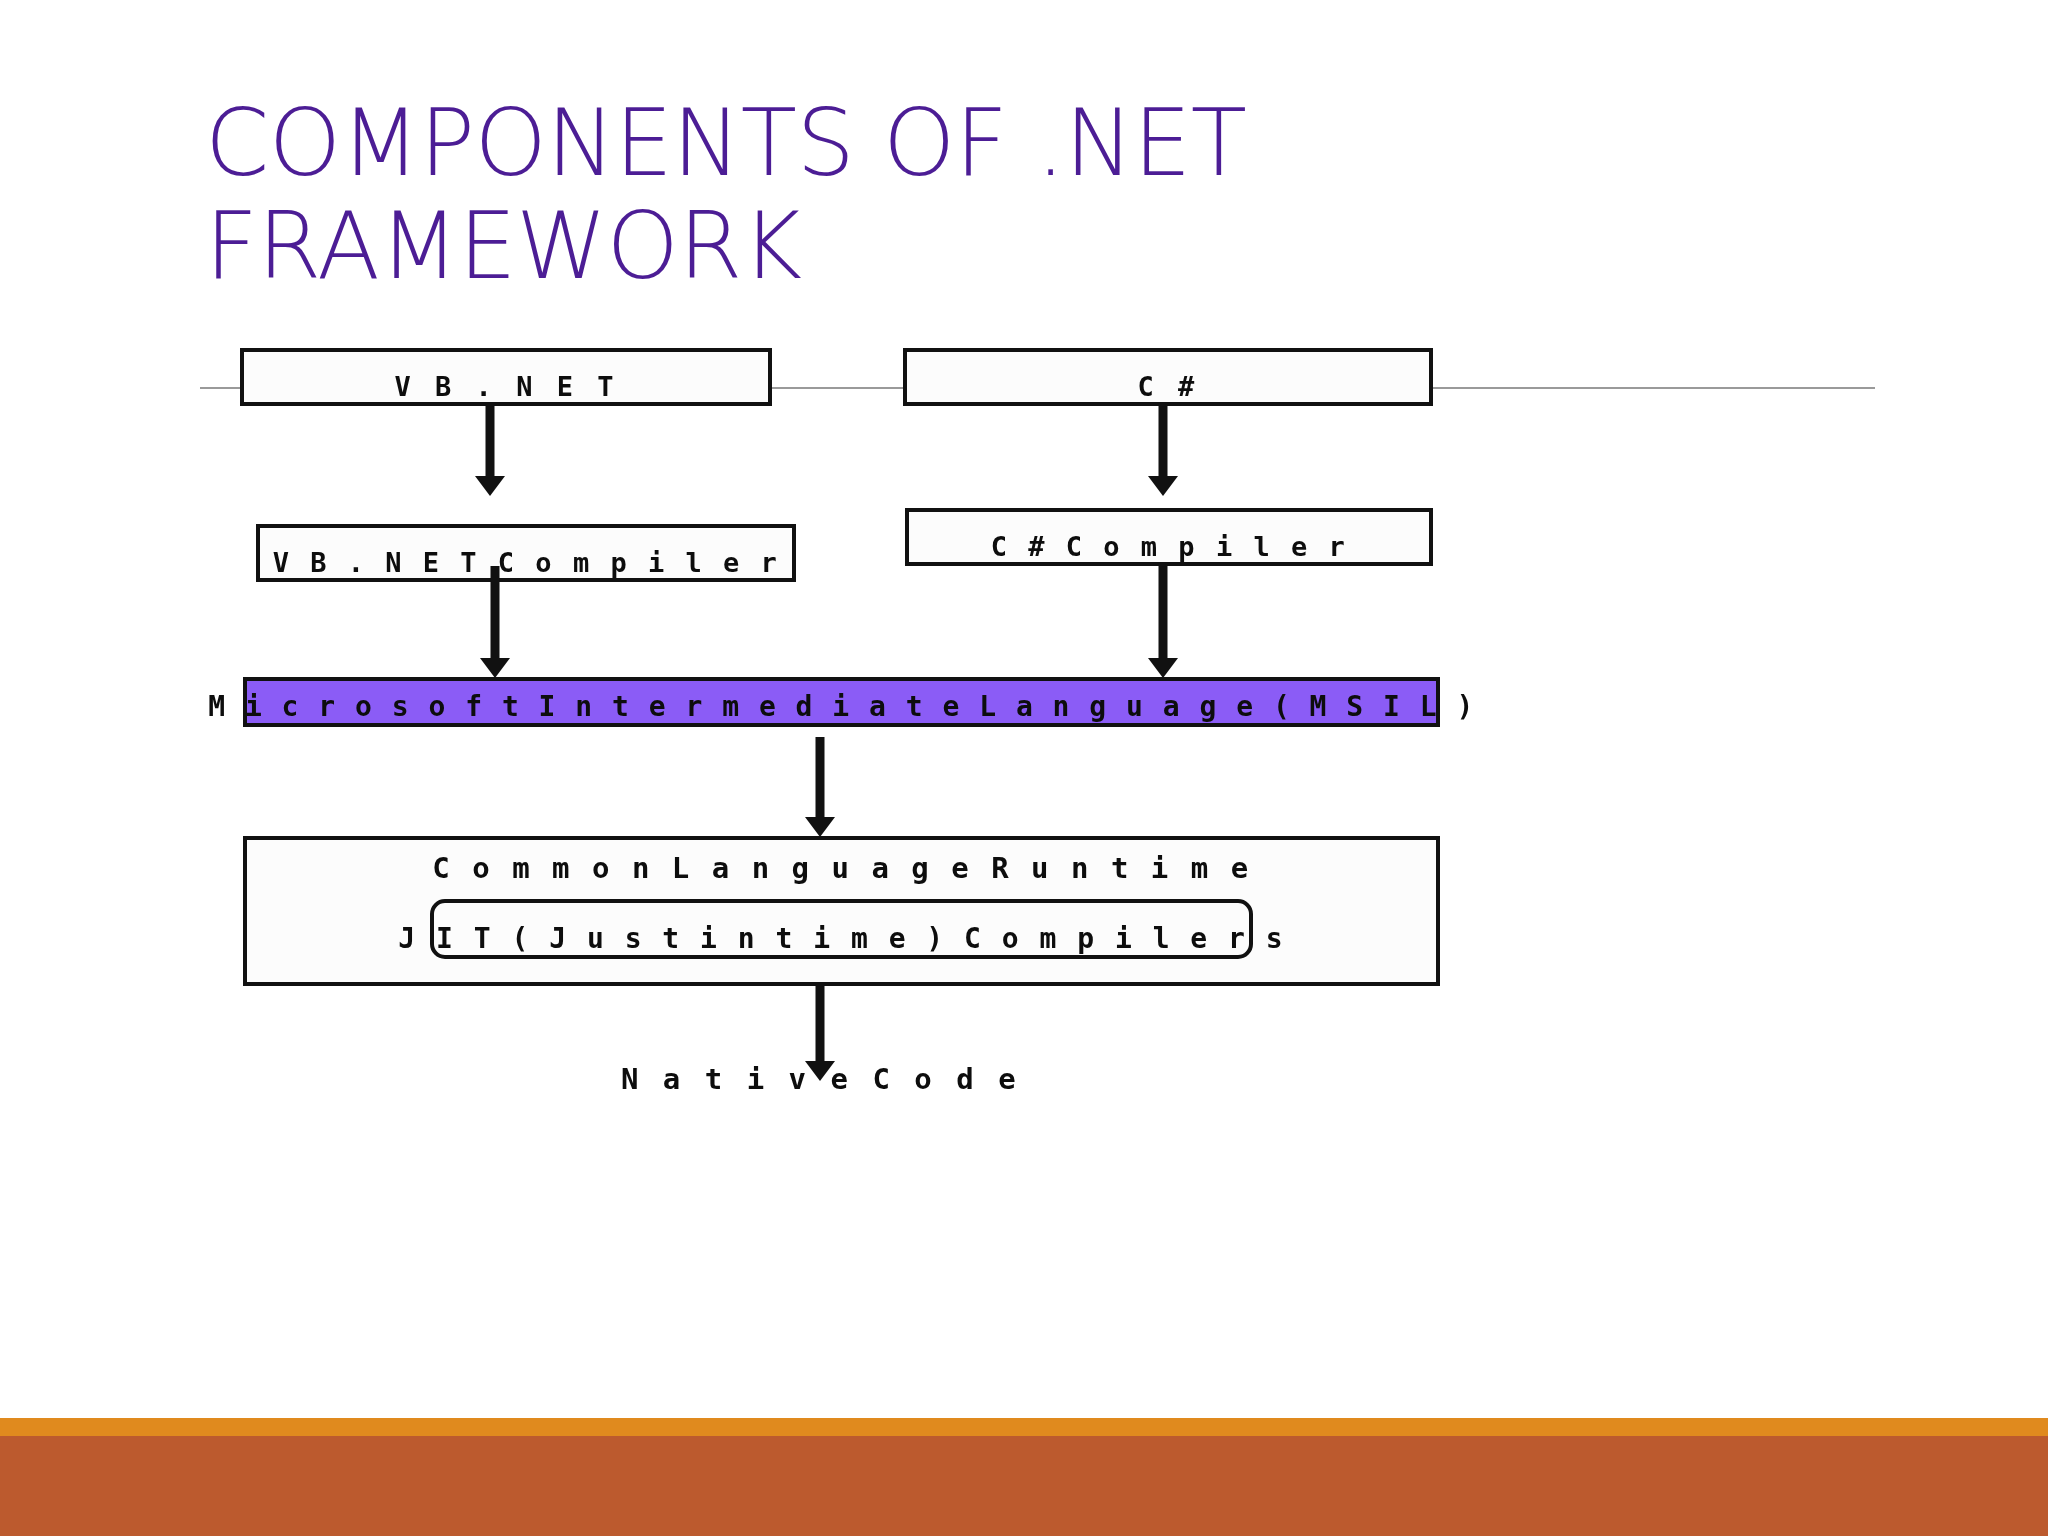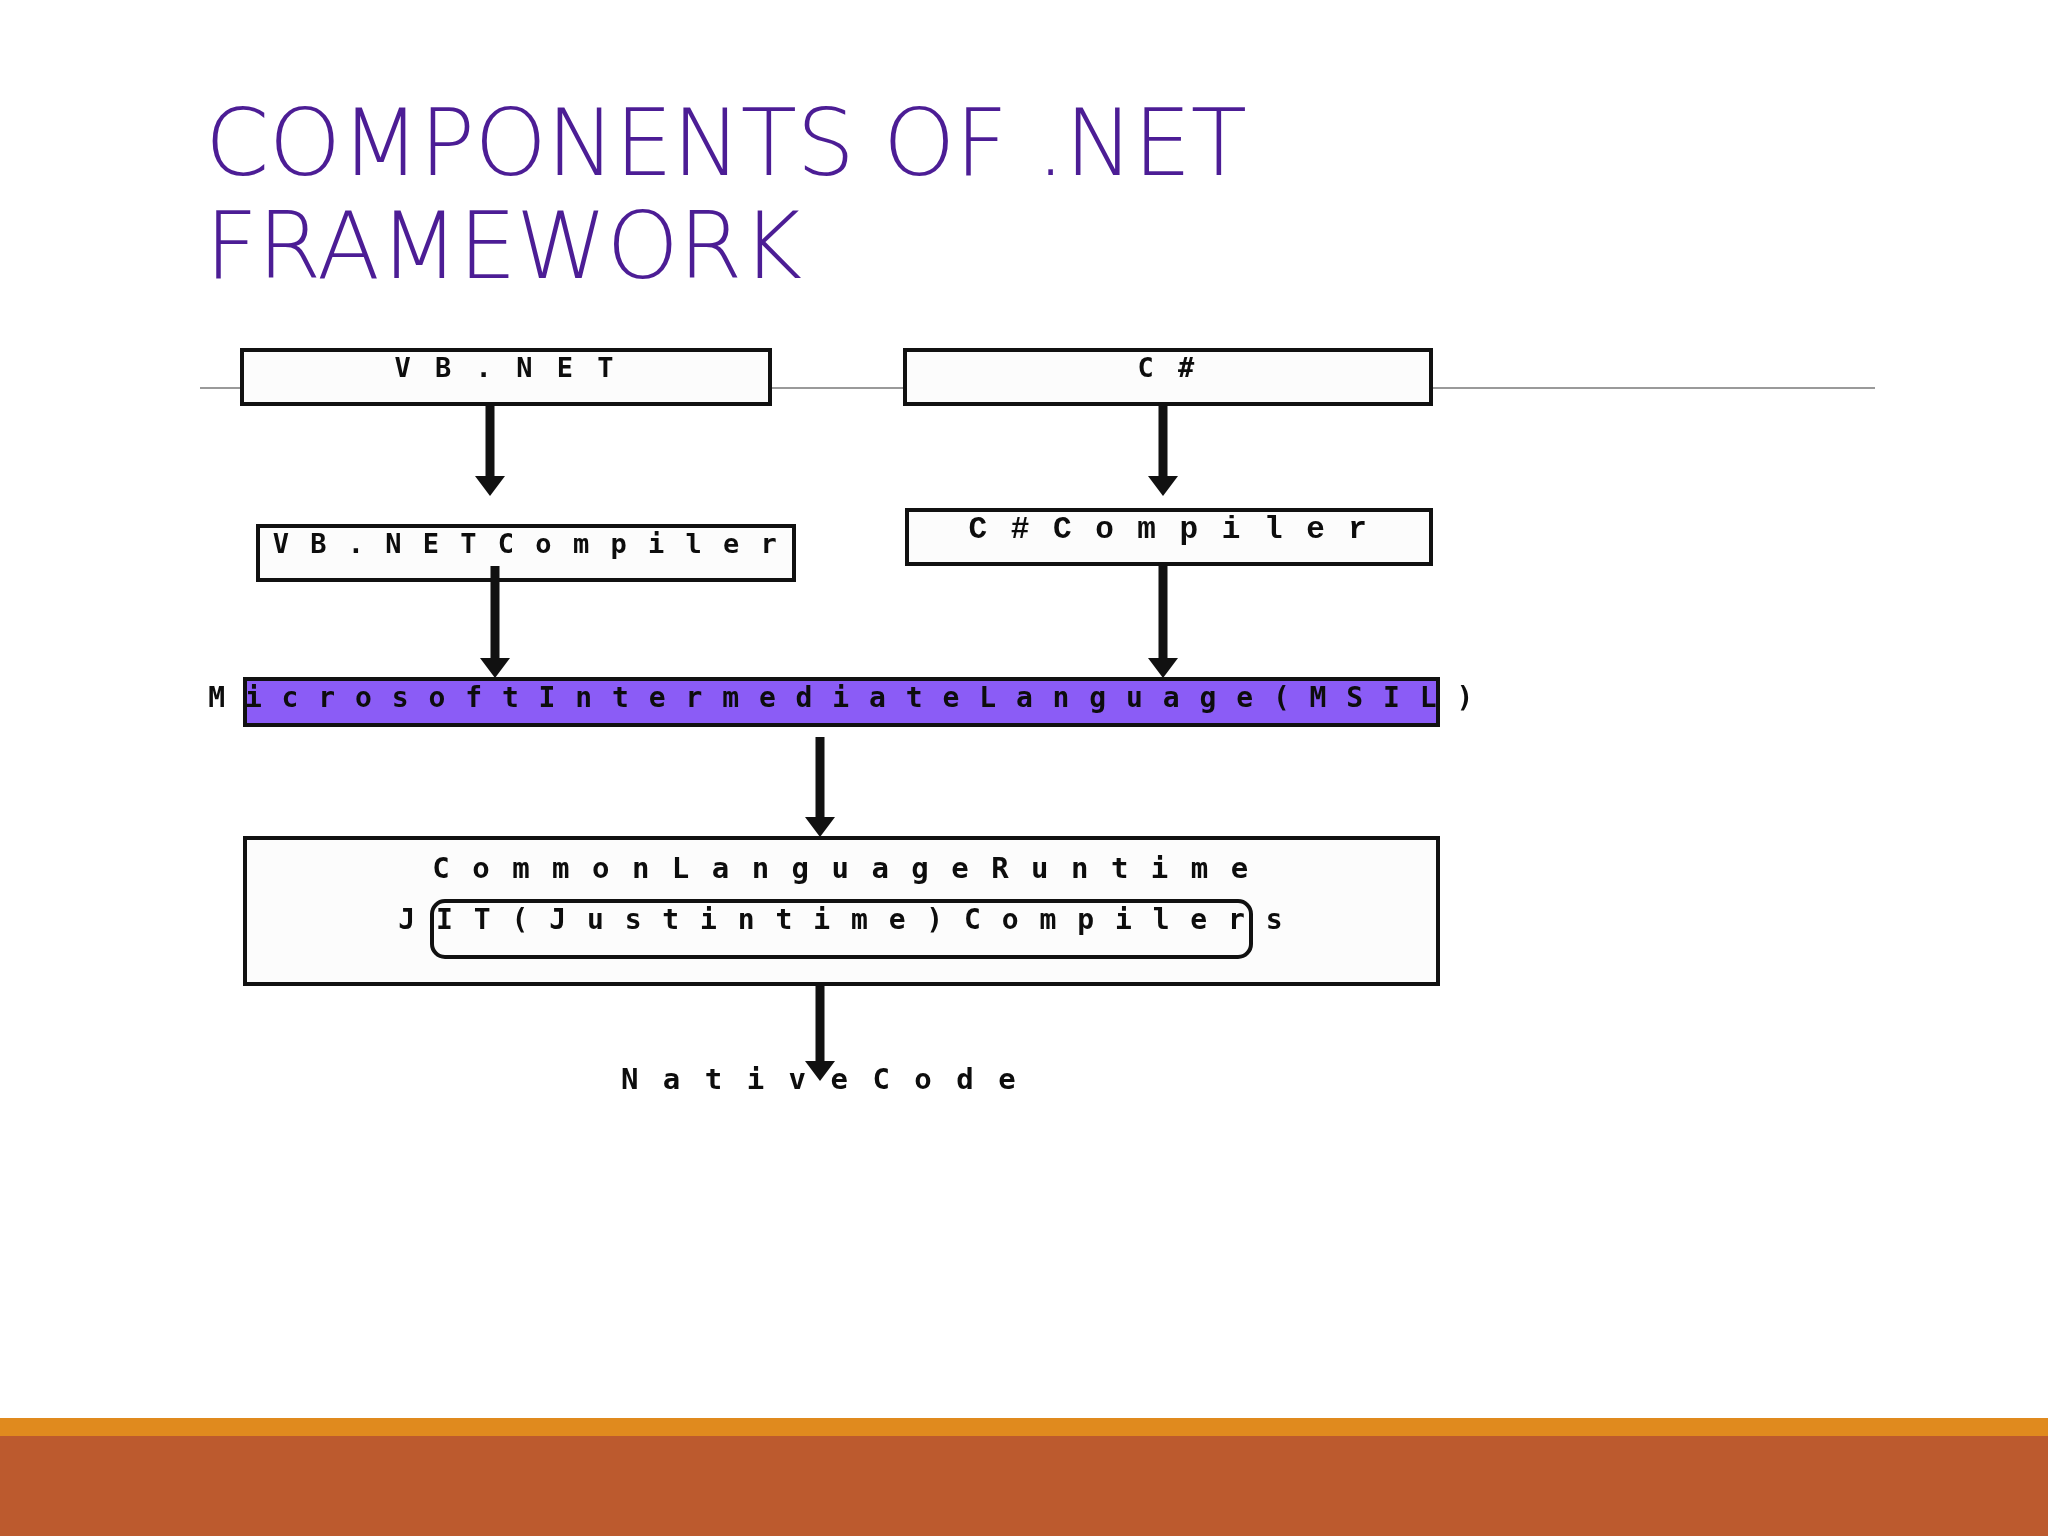--- a/index.html
+++ b/index.html
@@ -59,21 +59,21 @@
     pointer-events: none;
   }
   .diagram > * { pointer-events: auto; }
 
   .dbox {
     position: absolute;
     box-sizing: border-box;
     border: 4px solid #1a1a1a;
     background: #fcfcfc;
     display: flex;
-    align-items: flex-start;
+    align-items: flex-end;
     justify-content: center;
   }
   .dbox.inner {
     border-width: 4px;
     border-radius: 15px;
   }
 
   .dlabel {
     font-family: "DejaVu Sans Mono", "Liberation Mono", monospace;
     font-weight: 700;
@@ -147,21 +147,21 @@
     <div class="arrow" style="left:1148px; top:406px; width:30px; height:90px;">
       <div class="shaft" style="height: 72px; background: rgb(17, 17, 17);"></div>
       <div class="head" style="border-top-color: rgb(17, 17, 17);"></div>
     </div>
 
     <div class="dbox" style="left: 256px; top: 524px; width: 540px; height: 58px; border-color: rgb(17, 17, 17); background-color: rgb(252, 252, 252);">
       <span class="dlabel" style="font-size:27px; letter-spacing:2.5px;">V B . N E T  C o m p i l e r</span>
     </div>
 
     <div class="dbox" style="left: 905px; top: 508px; width: 528px; height: 58px; border-color: rgb(17, 17, 17); background-color: rgb(252, 252, 252);">
-      <span class="dlabel" style="font-size:31px; letter-spacing:2.5px;font-family:Liberation Mono, monospace;">C #  C o m p i l e r</span>
+      <span class="dlabel" style="font-size:27px; letter-spacing:2.5px;">C #  C o m p i l e r</span>
     </div>
 
     <div class="arrow" style="left:480px; top:566px; width:30px; height:112px;">
       <div class="shaft" style="height: 94px; background: rgb(17, 17, 17);"></div>
       <div class="head" style="border-top-color: rgb(17, 17, 17);"></div>
     </div>
 
     <div class="arrow" style="left:1148px; top:566px; width:30px; height:112px;">
       <div class="shaft" style="height: 94px; background: rgb(17, 17, 17);"></div>
       <div class="head" style="border-top-color: rgb(17, 17, 17);"></div>

